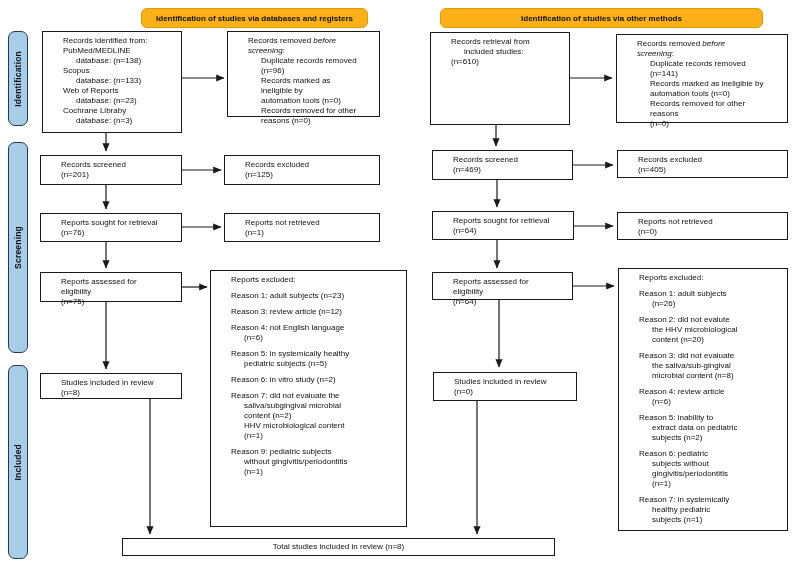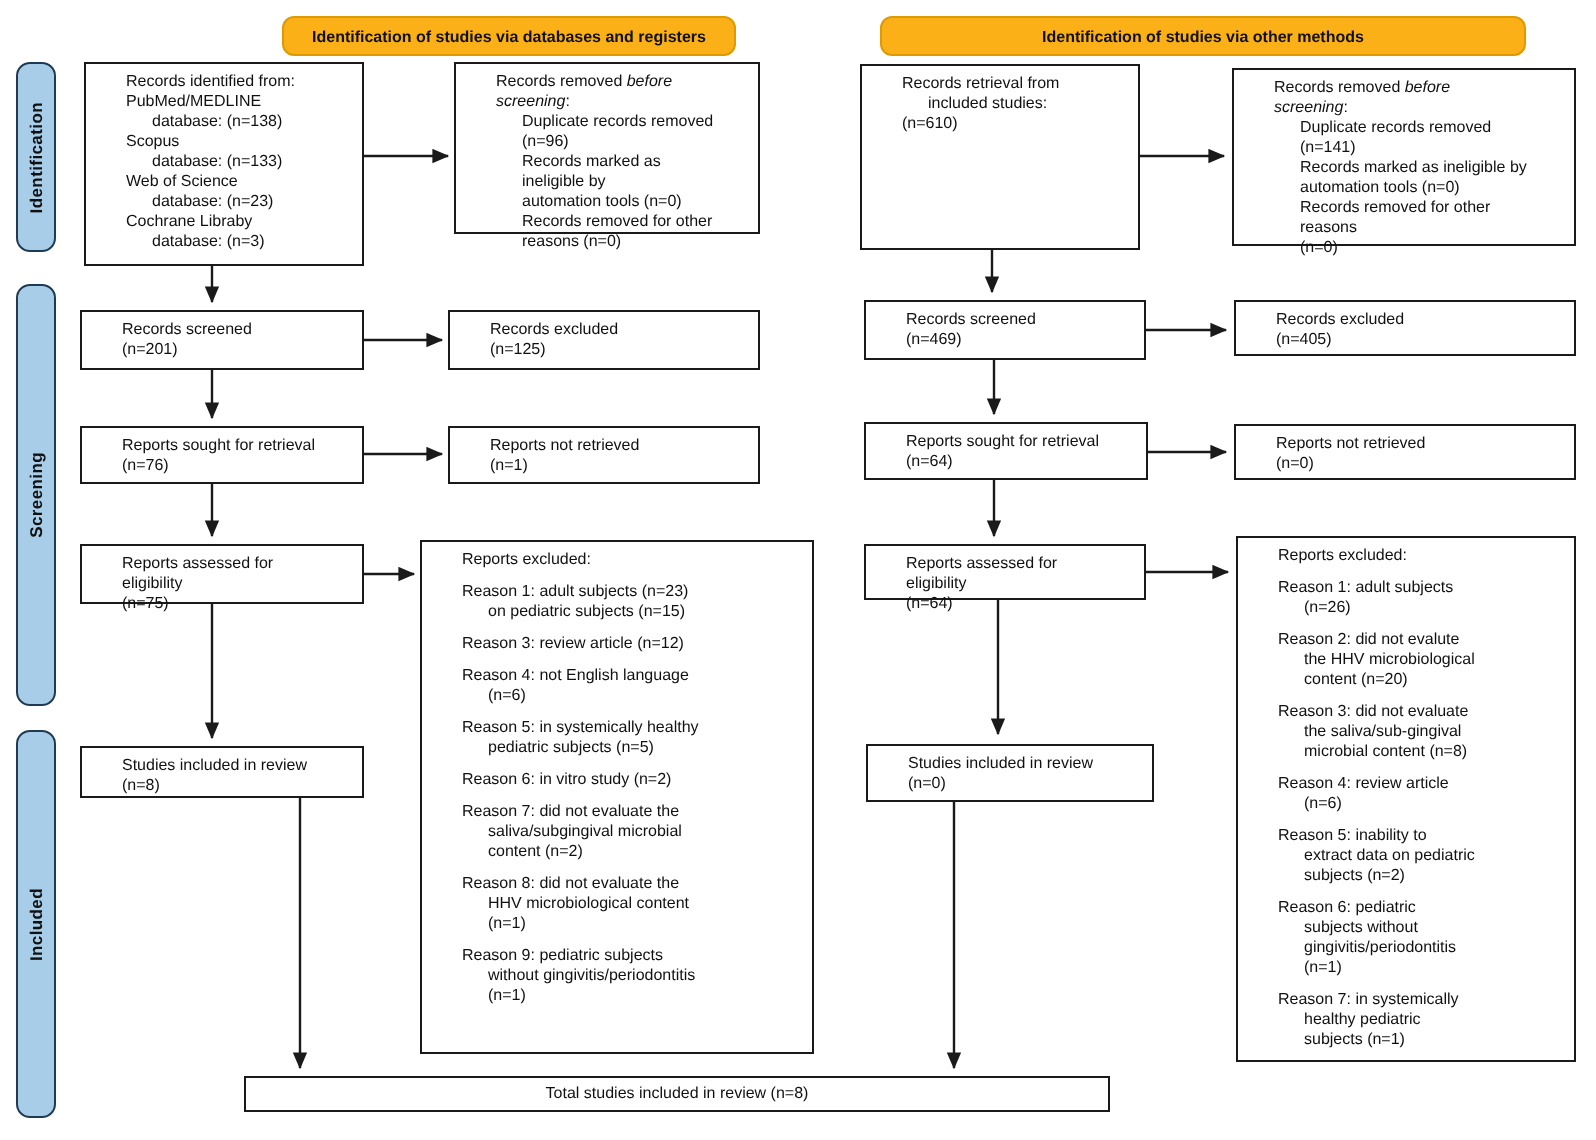--- a/index.html
+++ b/index.html
@@ -119,21 +119,21 @@
   <div id="sb-incl" class="abs stage">
     <span class="vtxt">Included</span>
   </div>
 
   <div id="bL-identified" class="abs box">
       <div class="ln"><span>Records identified from:</span></div>
       <div class="ln"><span>PubMed/MEDLINE</span></div>
       <div class="ln i1"><span>database: (n=138)</span></div>
       <div class="ln"><span>Scopus</span></div>
       <div class="ln i1"><span>database: (n=133)</span></div>
-      <div class="ln"><span>Web of Science</span></div>
+      <div class="ln"><span>Web of Reports</span></div>
       <div class="ln i1"><span>database: (n=23)</span></div>
       <div class="ln"><span>Cochrane Libraby</span></div>
       <div class="ln i1"><span>database: (n=3)</span></div>
     </div>
   <div id="bL-removed" class="abs box">
       <div class="ln"><span>Records removed </span><span class="it">before</span></div>
       <div class="ln"><span class="it">screening</span><span>:</span></div>
       <div class="ln i1"><span>Duplicate records removed</span></div>
       <div class="ln i1"><span>(n=96)</span></div>
       <div class="ln i1"><span>Records marked as ineligible by</span></div>
@@ -157,31 +157,29 @@
       <div class="ln"><span>Reports not retrieved</span></div>
       <div class="ln"><span>(n=1)</span></div>
     </div>
   <div id="bL-elig" class="abs box">
       <div class="ln"><span>Reports assessed for eligibility</span></div>
       <div class="ln"><span>(n=75)</span></div>
     </div>
   <div id="bL-reasons" class="abs box thin">
       <div class="ln"><span>Reports excluded:</span></div>
       <div class="ln gap"><span>Reason 1: adult subjects (n=23)</span></div>
-      <div class="ln i1"><span>on pediatric subjects (n=15)</span></div>
       <div class="ln gap"><span>Reason 3: review article (n=12)</span></div>
       <div class="ln gap"><span>Reason 4: not English language</span></div>
       <div class="ln i1"><span>(n=6)</span></div>
       <div class="ln gap"><span>Reason 5: in systemically healthy</span></div>
       <div class="ln i1"><span>pediatric subjects (n=5)</span></div>
       <div class="ln gap"><span>Reason 6: in vitro study (n=2)</span></div>
       <div class="ln gap"><span>Reason 7: did not evaluate the</span></div>
       <div class="ln i1"><span>saliva/subgingival microbial</span></div>
       <div class="ln i1"><span>content (n=2)</span></div>
-      <div class="ln gap"><span>Reason 8: did not evaluate the</span></div>
       <div class="ln i1"><span>HHV microbiological content</span></div>
       <div class="ln i1"><span>(n=1)</span></div>
       <div class="ln gap"><span>Reason 9: pediatric subjects</span></div>
       <div class="ln i1"><span>without gingivitis/periodontitis</span></div>
       <div class="ln i1"><span>(n=1)</span></div>
     </div>
   <div id="bL-included" class="abs box">
       <div class="ln"><span>Studies included in review</span></div>
       <div class="ln"><span>(n=8)</span></div>
     </div>

